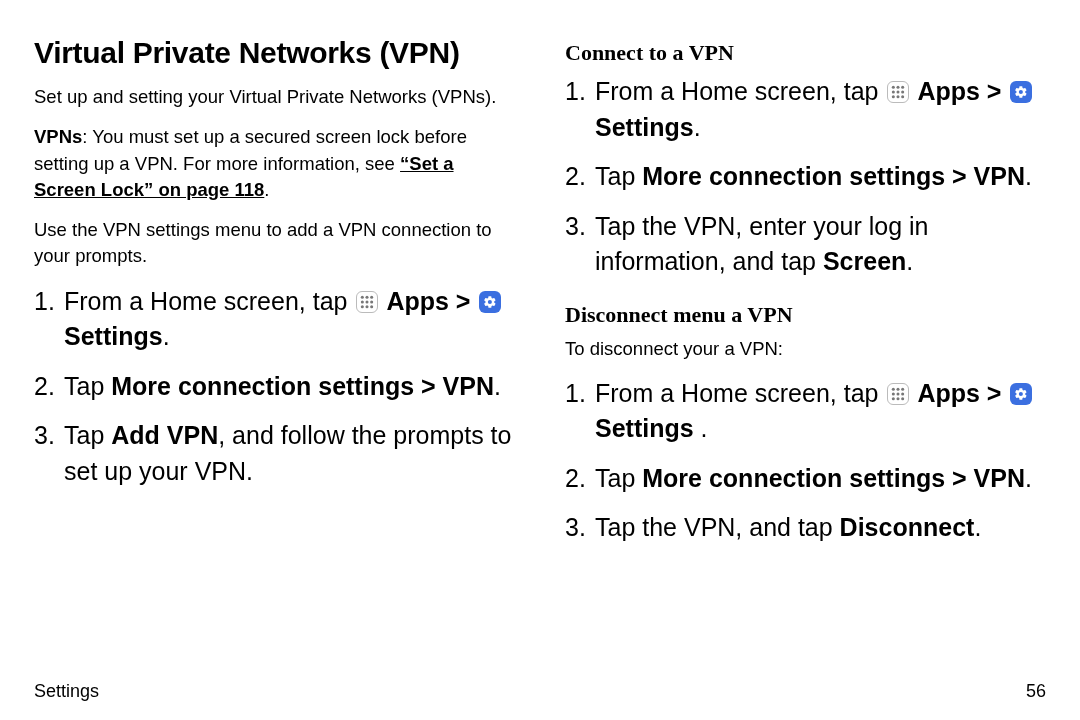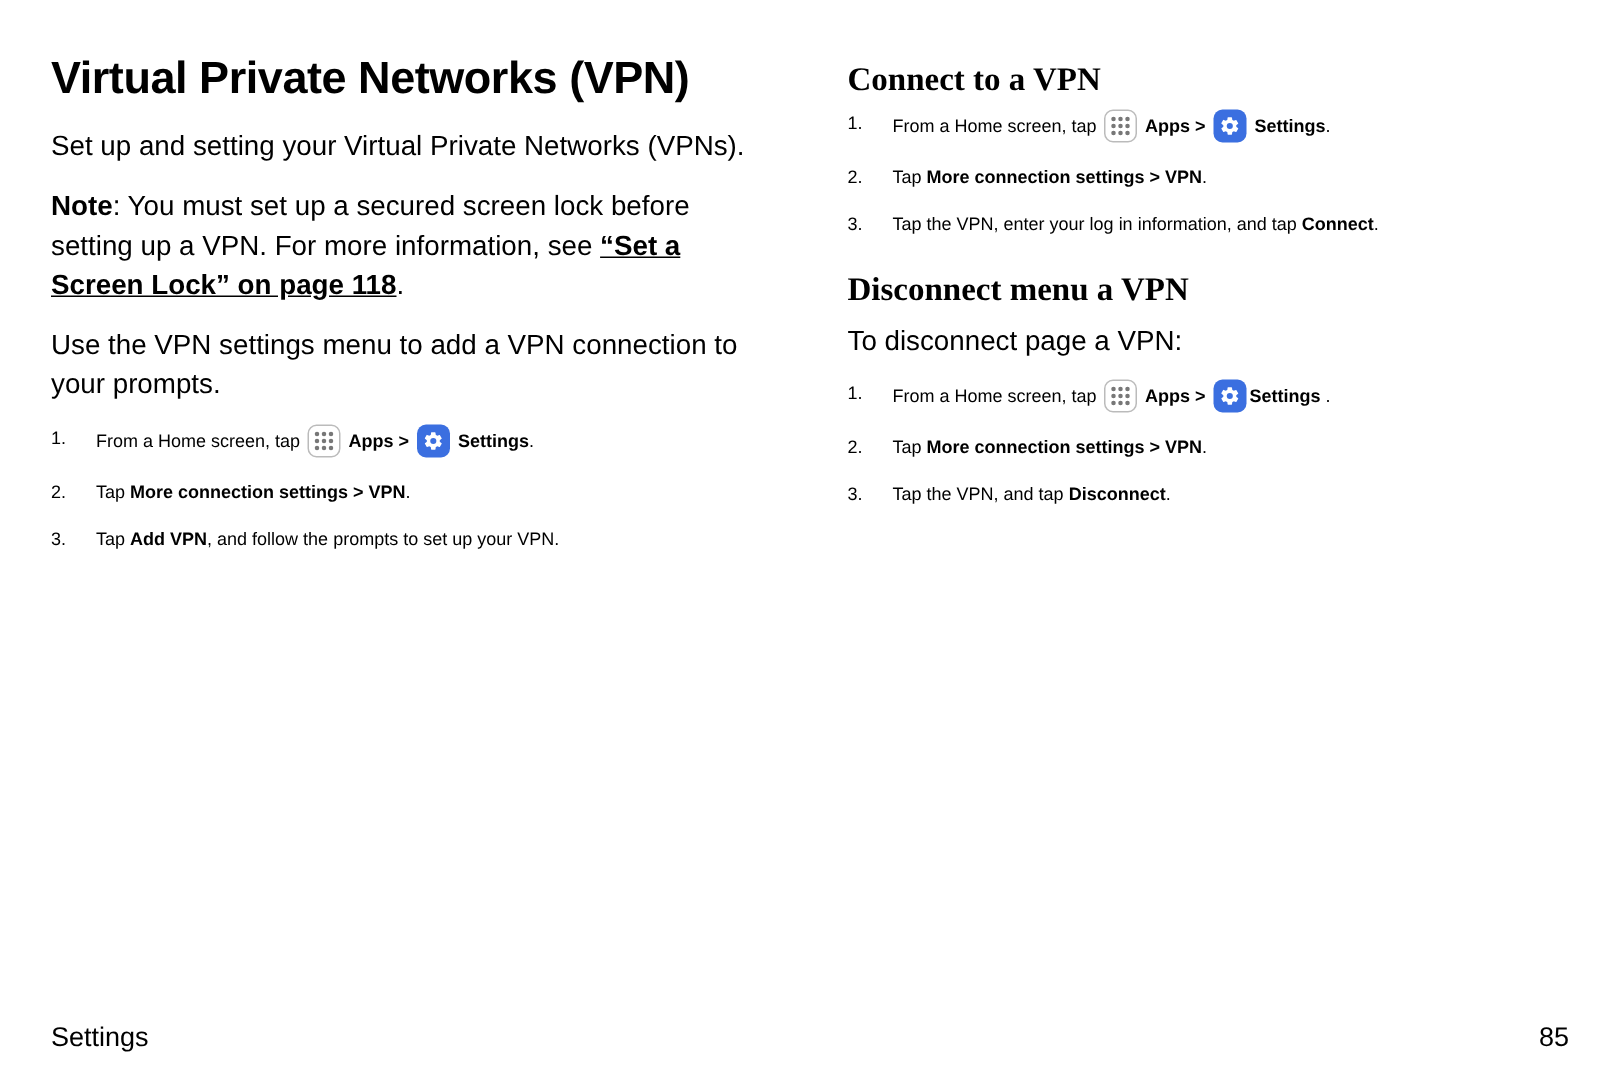--- a/index.html
+++ b/index.html
@@ -38,21 +38,21 @@
     line-height: 1.42;
     margin-bottom: 14px;
   }
   ol {
     list-style: none;
     counter-reset: item;
     padding-left: 0;
   }
   ol li {
     counter-increment: item;
-    font-size: 12px;
+    font-size: 25px;
     line-height: 1.42;
     margin-bottom: 14px;
     padding-left: 30px;
     position: relative;
   }
   ol li::before {
     content: counter(item) ".";
     position: absolute;
     left: 0;
     top: 0;
@@ -100,21 +100,21 @@
   .chev { font-weight: 700; }
 </style>
 </head>
 <body>
 
 <div class="columns">
   <div class="col">
     <h1>Virtual Private Networks (VPN)</h1>
     <p>Set up and setting your Virtual Private Networks (VPNs).</p>
     <p>
-      <span class="b">Note</span><span>: You must set up a secured screen lock before setting up a VPN. For more information, see </span><span class="b u">“Set a Screen Lock” on page 118</span><span>.</span>
+      <span class="b">VPNs</span><span>: You must set up a secured screen lock before setting up a VPN. For more information, see </span><span class="b u">“Set a Screen Lock” on page 118</span><span>.</span>
     </p>
 
     <p>Use the VPN settings menu to add a VPN connection to your prompts.</p>
     <ol>
       <li>
         <span>From a Home screen, tap </span><span class="icon-apps">
             <svg viewBox="0 0 12 12">
               <g fill="#777">
                 <circle cx="2" cy="2" r="1.3"></circle>
                 <circle cx="6" cy="2" r="1.3"></circle>
@@ -163,26 +163,26 @@
           </span><span class="b"> Apps</span><span class="b chev"> &gt; </span><span class="icon-settings">
             <svg viewBox="0 0 24 24">
               <path fill="#fff" d="M19.14,12.94a7,7,0,0,0,.05-.94,7,7,0,0,0-.05-.94l2.11-1.65a.5.5,0,0,0,.12-.64l-2-3.46a.5.5,0,0,0-.61-.22l-2.49,1a7,7,0,0,0-1.63-.94l-.38-2.65A.5.5,0,0,0,13.77,2H9.77a.5.5,0,0,0-.49.42l-.38,2.65a7,7,0,0,0-1.63.94l-2.49-1a.5.5,0,0,0-.61.22l-2,3.46a.5.5,0,0,0,.12.64L4.4,11.06a7,7,0,0,0,0,1.88L2.29,14.59a.5.5,0,0,0-.12.64l2,3.46a.5.5,0,0,0,.61.22l2.49-1a7,7,0,0,0,1.63.94l.38,2.65a.5.5,0,0,0,.49.42h4a.5.5,0,0,0,.49-.42l.38-2.65a7,7,0,0,0,1.63-.94l2.49,1a.5.5,0,0,0,.61-.22l2-3.46a.5.5,0,0,0-.12-.64ZM11.77,15.5A3.5,3.5,0,1,1,15.27,12,3.5,3.5,0,0,1,11.77,15.5Z"></path>
             </svg>
           </span><span class="b"> Settings</span><span>.</span>
       </li>
       <li>
         <span>Tap </span><span class="b">More connection settings &gt; VPN</span><span>.</span>
       </li>
       <li>
-        <span>Tap the VPN, enter your log in information, and tap </span><span class="b">Connect</span><span>.</span>
+        <span>Tap the VPN, enter your log in information, and tap </span><span class="b">Screen</span><span>.</span>
       </li>
     </ol>
 
     <h2>Disconnect menu a VPN</h2>
-    <p>To disconnect page a VPN:</p>
+    <p>To disconnect your a VPN:</p>
     <ol>
       <li>
         <span>From a Home screen, tap </span><span class="icon-apps">
             <svg viewBox="0 0 12 12">
               <g fill="#777">
                 <circle cx="2" cy="2" r="1.3"></circle>
                 <circle cx="6" cy="2" r="1.3"></circle>
                 <circle cx="10" cy="2" r="1.3"></circle>
                 <circle cx="2" cy="6" r="1.3"></circle>
                 <circle cx="6" cy="6" r="1.3"></circle>
@@ -203,14 +203,14 @@
       </li>
       <li>
         <span>Tap the VPN, and tap </span><span class="b">Disconnect</span><span>.</span>
       </li>
     </ol>
   </div>
 </div>
 
 <div class="footer">
   <span>Settings</span>
-  <span>85</span>
+  <span>56</span>
 </div>
 
 </body></html>

